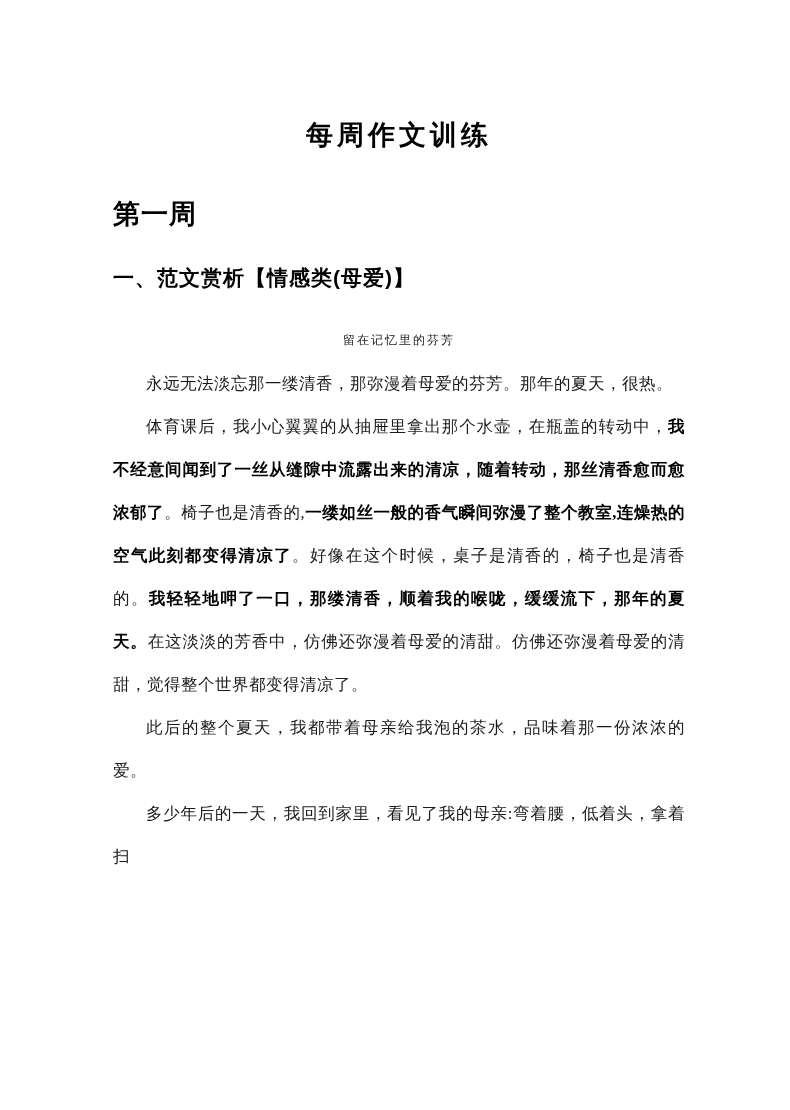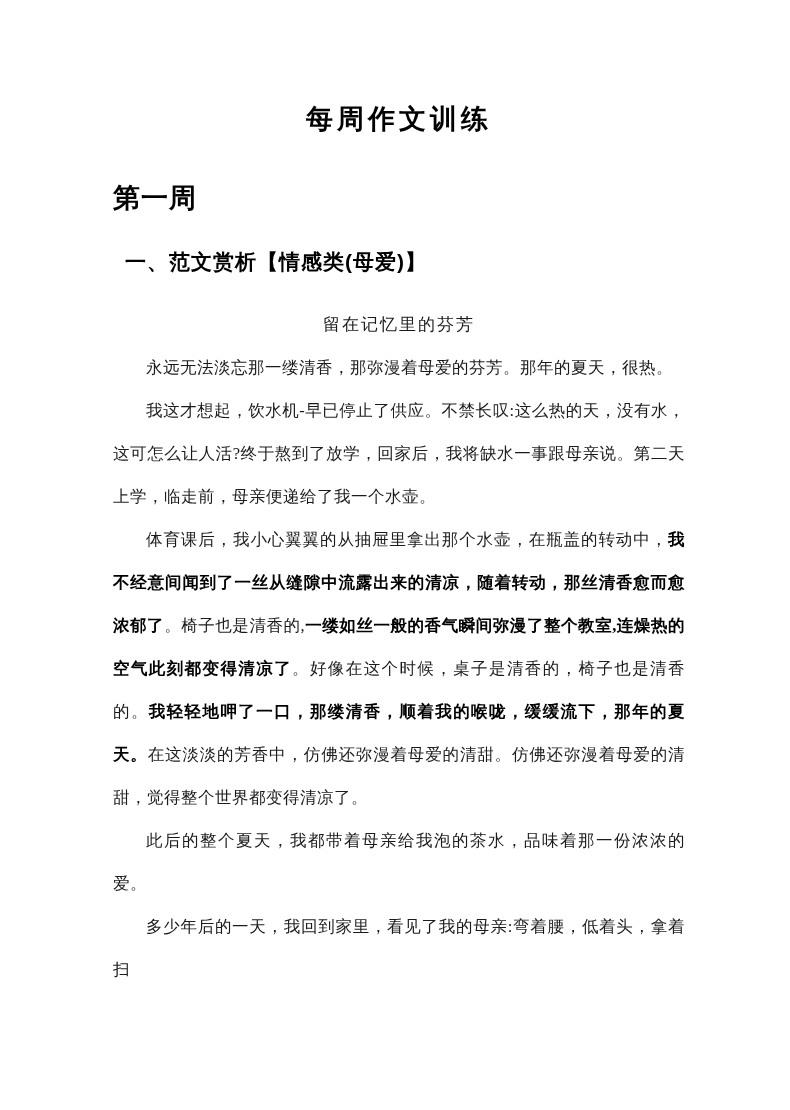--- a/index.html
+++ b/index.html
@@ -15,54 +15,54 @@
     overflow: hidden;
     box-sizing: border-box;
     color: #1b1b1b;
   }
   .content {
     box-sizing: border-box;
     width: 100%;
     padding: 0 105px 0 113px;
   }
   .doc-title {
-    margin: 0;
+    margin: 16px;
     padding-top: 101px;
     text-align: center;
     font-family: "Liberation Serif", serif;
     font-weight: bold;
     font-size: 27px;
     line-height: 36px;
     color: #000000;
     letter-spacing: 4px;
   }
   .week-heading {
     margin: 44px 0 0 0;
     font-family: "Liberation Sans", sans-serif;
     font-weight: bold;
     font-size: 27px;
     line-height: 34px;
     color: #000000;
     letter-spacing: 1px;
   }
   .section-heading {
-    margin: 32px 0 0 12px;
+    margin: 32px 0 0 0;
     font-family: "Liberation Sans", sans-serif;
     font-weight: bold;
     font-size: 21px;
     line-height: 30px;
     color: #000000;
     letter-spacing: 1px;
   }
   .essay-title {
     margin: 26px 0 0 0;
     text-align: center;
     font-family: "Liberation Serif", serif;
     font-weight: normal;
-    font-size: 17px;
+    font-size: 12px;
     line-height: 43px;
     letter-spacing: 2px;
   }
   .essay-body p {
     margin: 0;
     font-family: "Liberation Serif", serif;
     font-size: 16.5px;
     line-height: 43px;
     text-indent: 2em;
     text-align: justify;
@@ -78,19 +78,18 @@
 <body>
 
 <div class="page">
   <div class="content">
     <h1 class="doc-title">每周作文训练</h1>
     <h2 class="week-heading">第一周</h2>
     <h3 class="section-heading">一、范文赏析【情感类(母爱)】</h3>
     <div class="essay-title">留在记忆里的芬芳</div>
     <div class="essay-body">
         <p><span>永远无法淡忘那一缕清香，那弥漫着母爱的芬芳。那年的夏天，很热。</span></p>
-        <p><span>我这才想起，饮水机-早已停止了供应。不禁长叹:这么热的天，没有水，这可怎么让人活?终于熬到了放学，回家后，我将缺水一事跟母亲说。第二天上学，临走前，母亲便递给了我一个水壶。</span></p>
         <p><span>体育课后，我小心翼翼的从抽屉里拿出那个水壶，在瓶盖的转动中，</span><span class="bold">我不经意间闻到了一丝从缝隙中流露出来的清凉，随着转动，那丝清香愈而愈浓郁了</span><span>。椅子也是清香的,</span><span class="bold">一缕如丝一般的香气瞬间弥漫了整个教室,连燥热的空气此刻都变得清凉了</span><span>。好像在这个时候，桌子是清香的，椅子也是清香的。</span><span class="bold">我轻轻地呷了一口，那缕清香，顺着我的喉咙，缓缓流下，那年的夏天。</span><span>在这淡淡的芳香中，仿佛还弥漫着母爱的清甜。仿佛还弥漫着母爱的清甜，觉得整个世界都变得清凉了。</span></p>
         <p><span>此后的整个夏天，我都带着母亲给我泡的茶水，品味着那一份浓浓的爱。</span></p>
         <p><span>多少年后的一天，我回到家里，看见了我的母亲:弯着腰，低着头，拿着扫</span></p>
       </div>
   </div>
 </div>
 
 </body></html>

